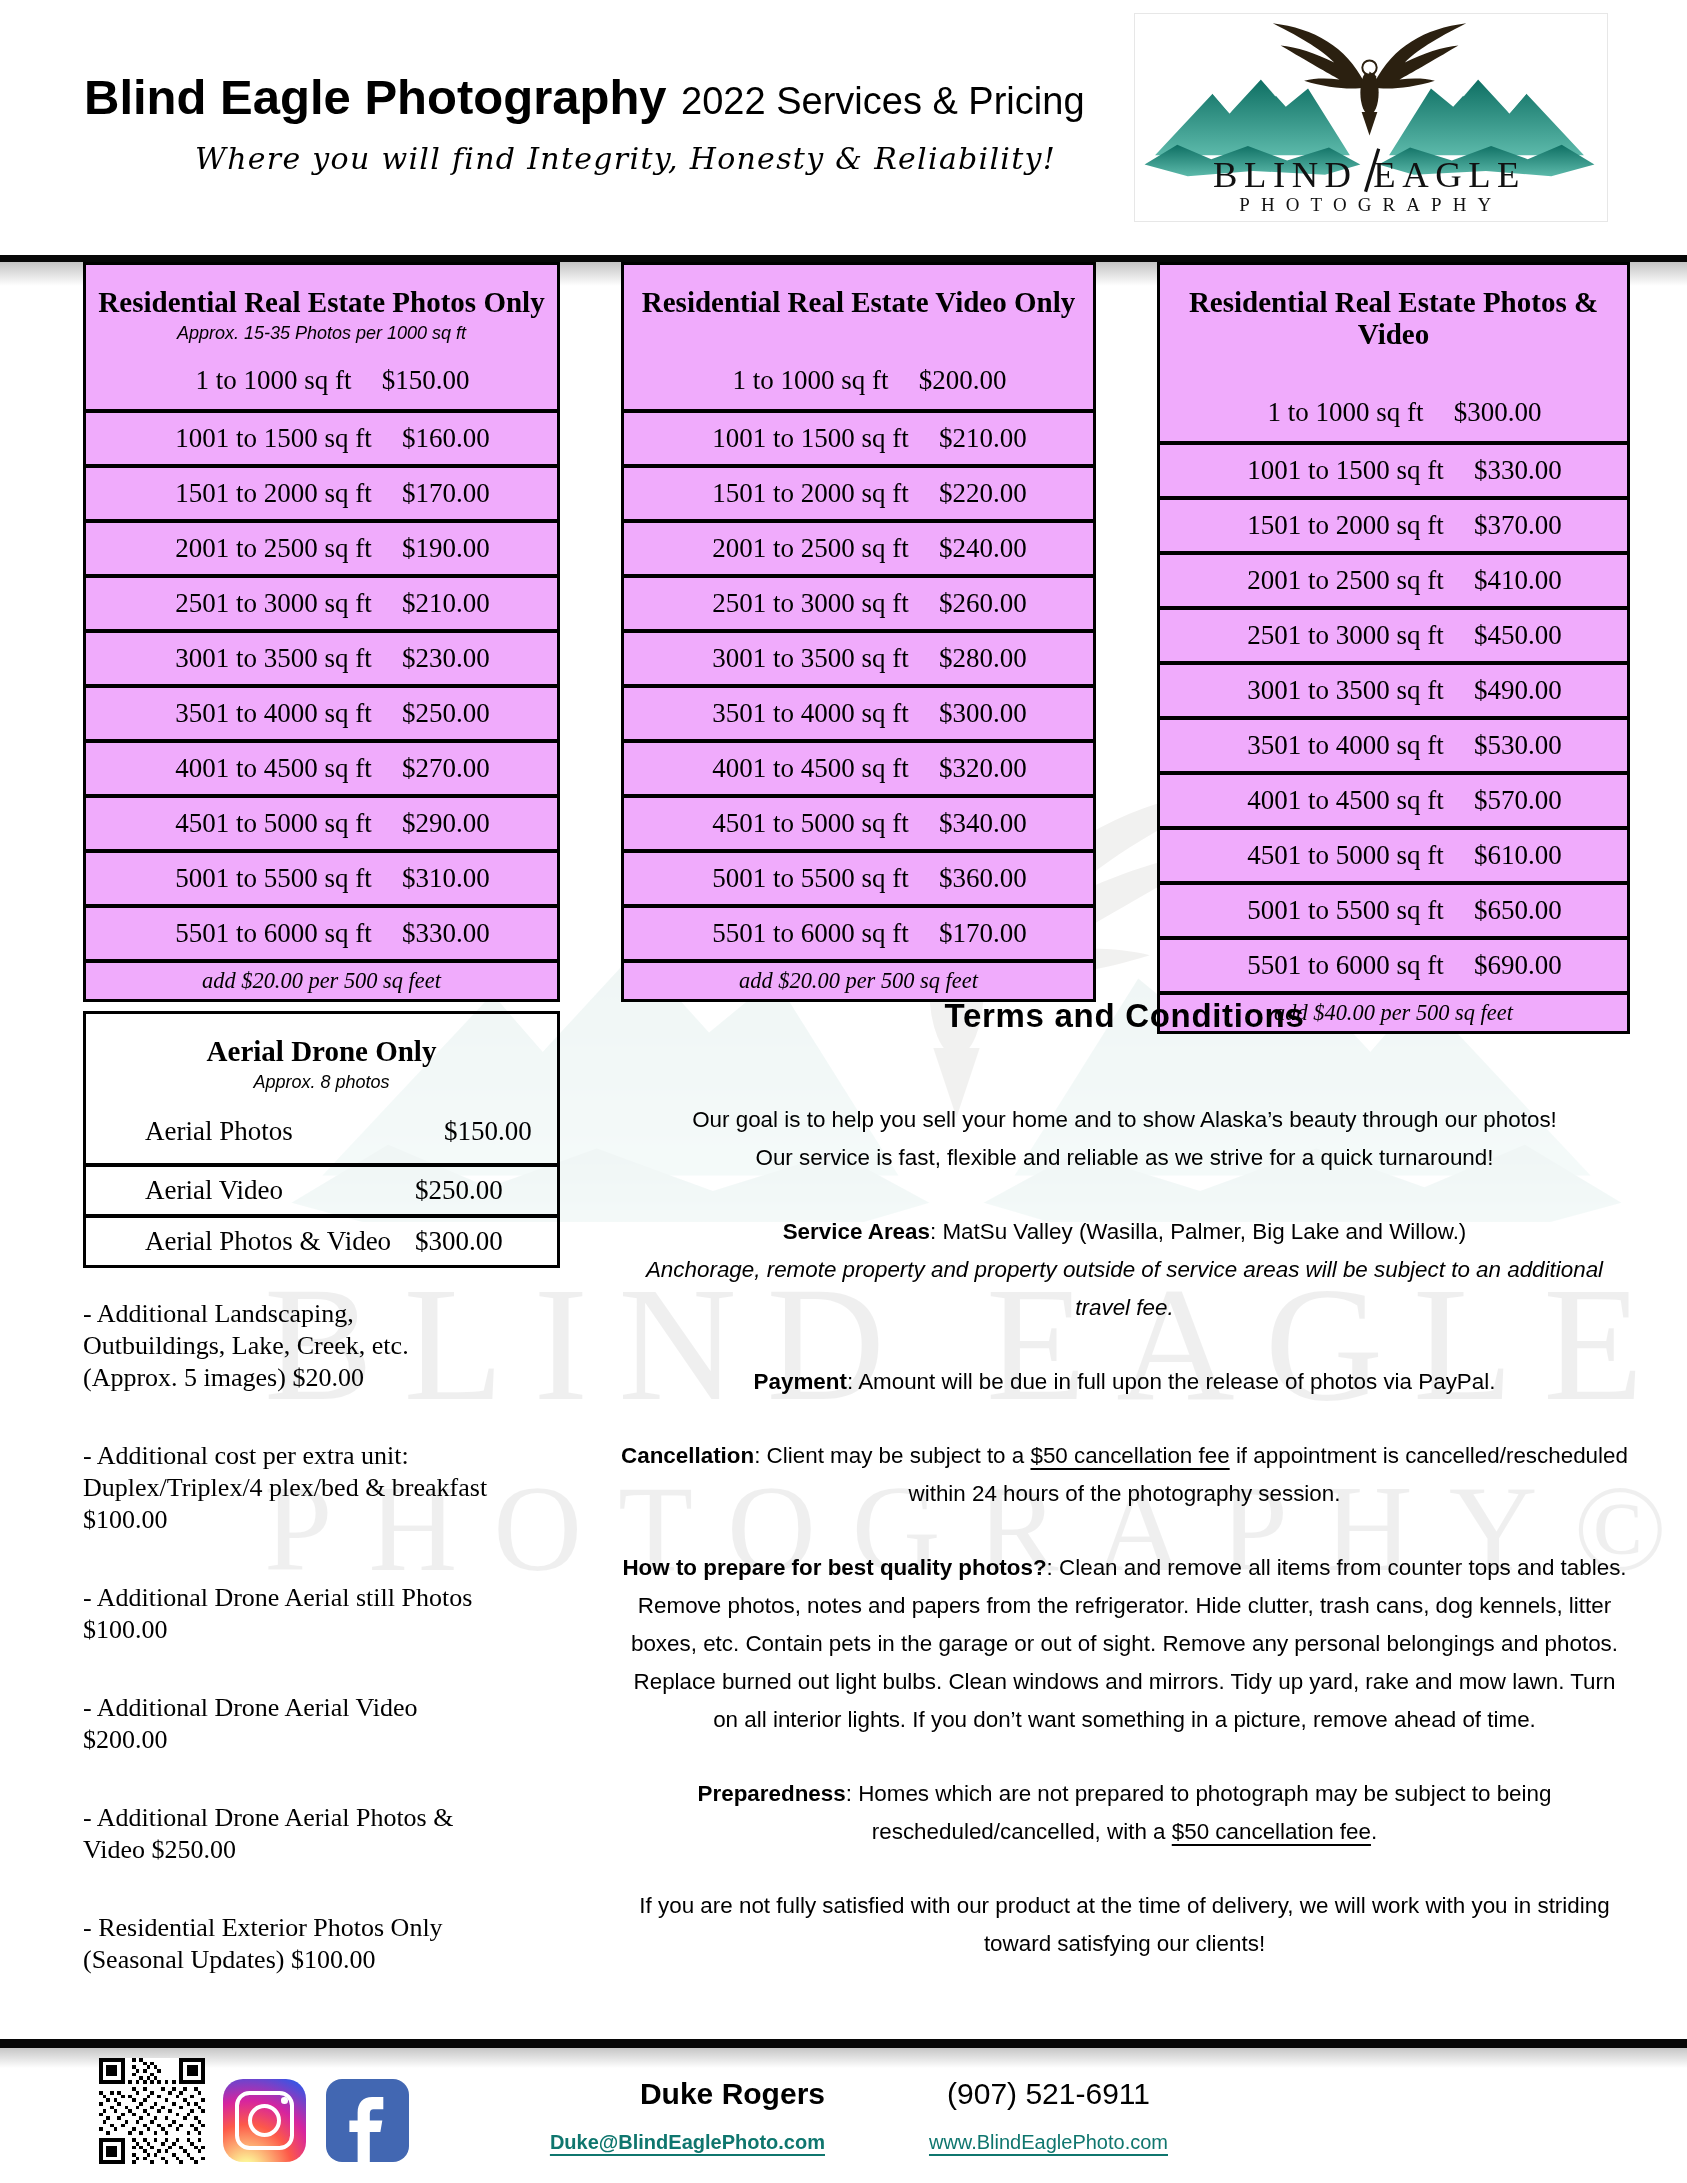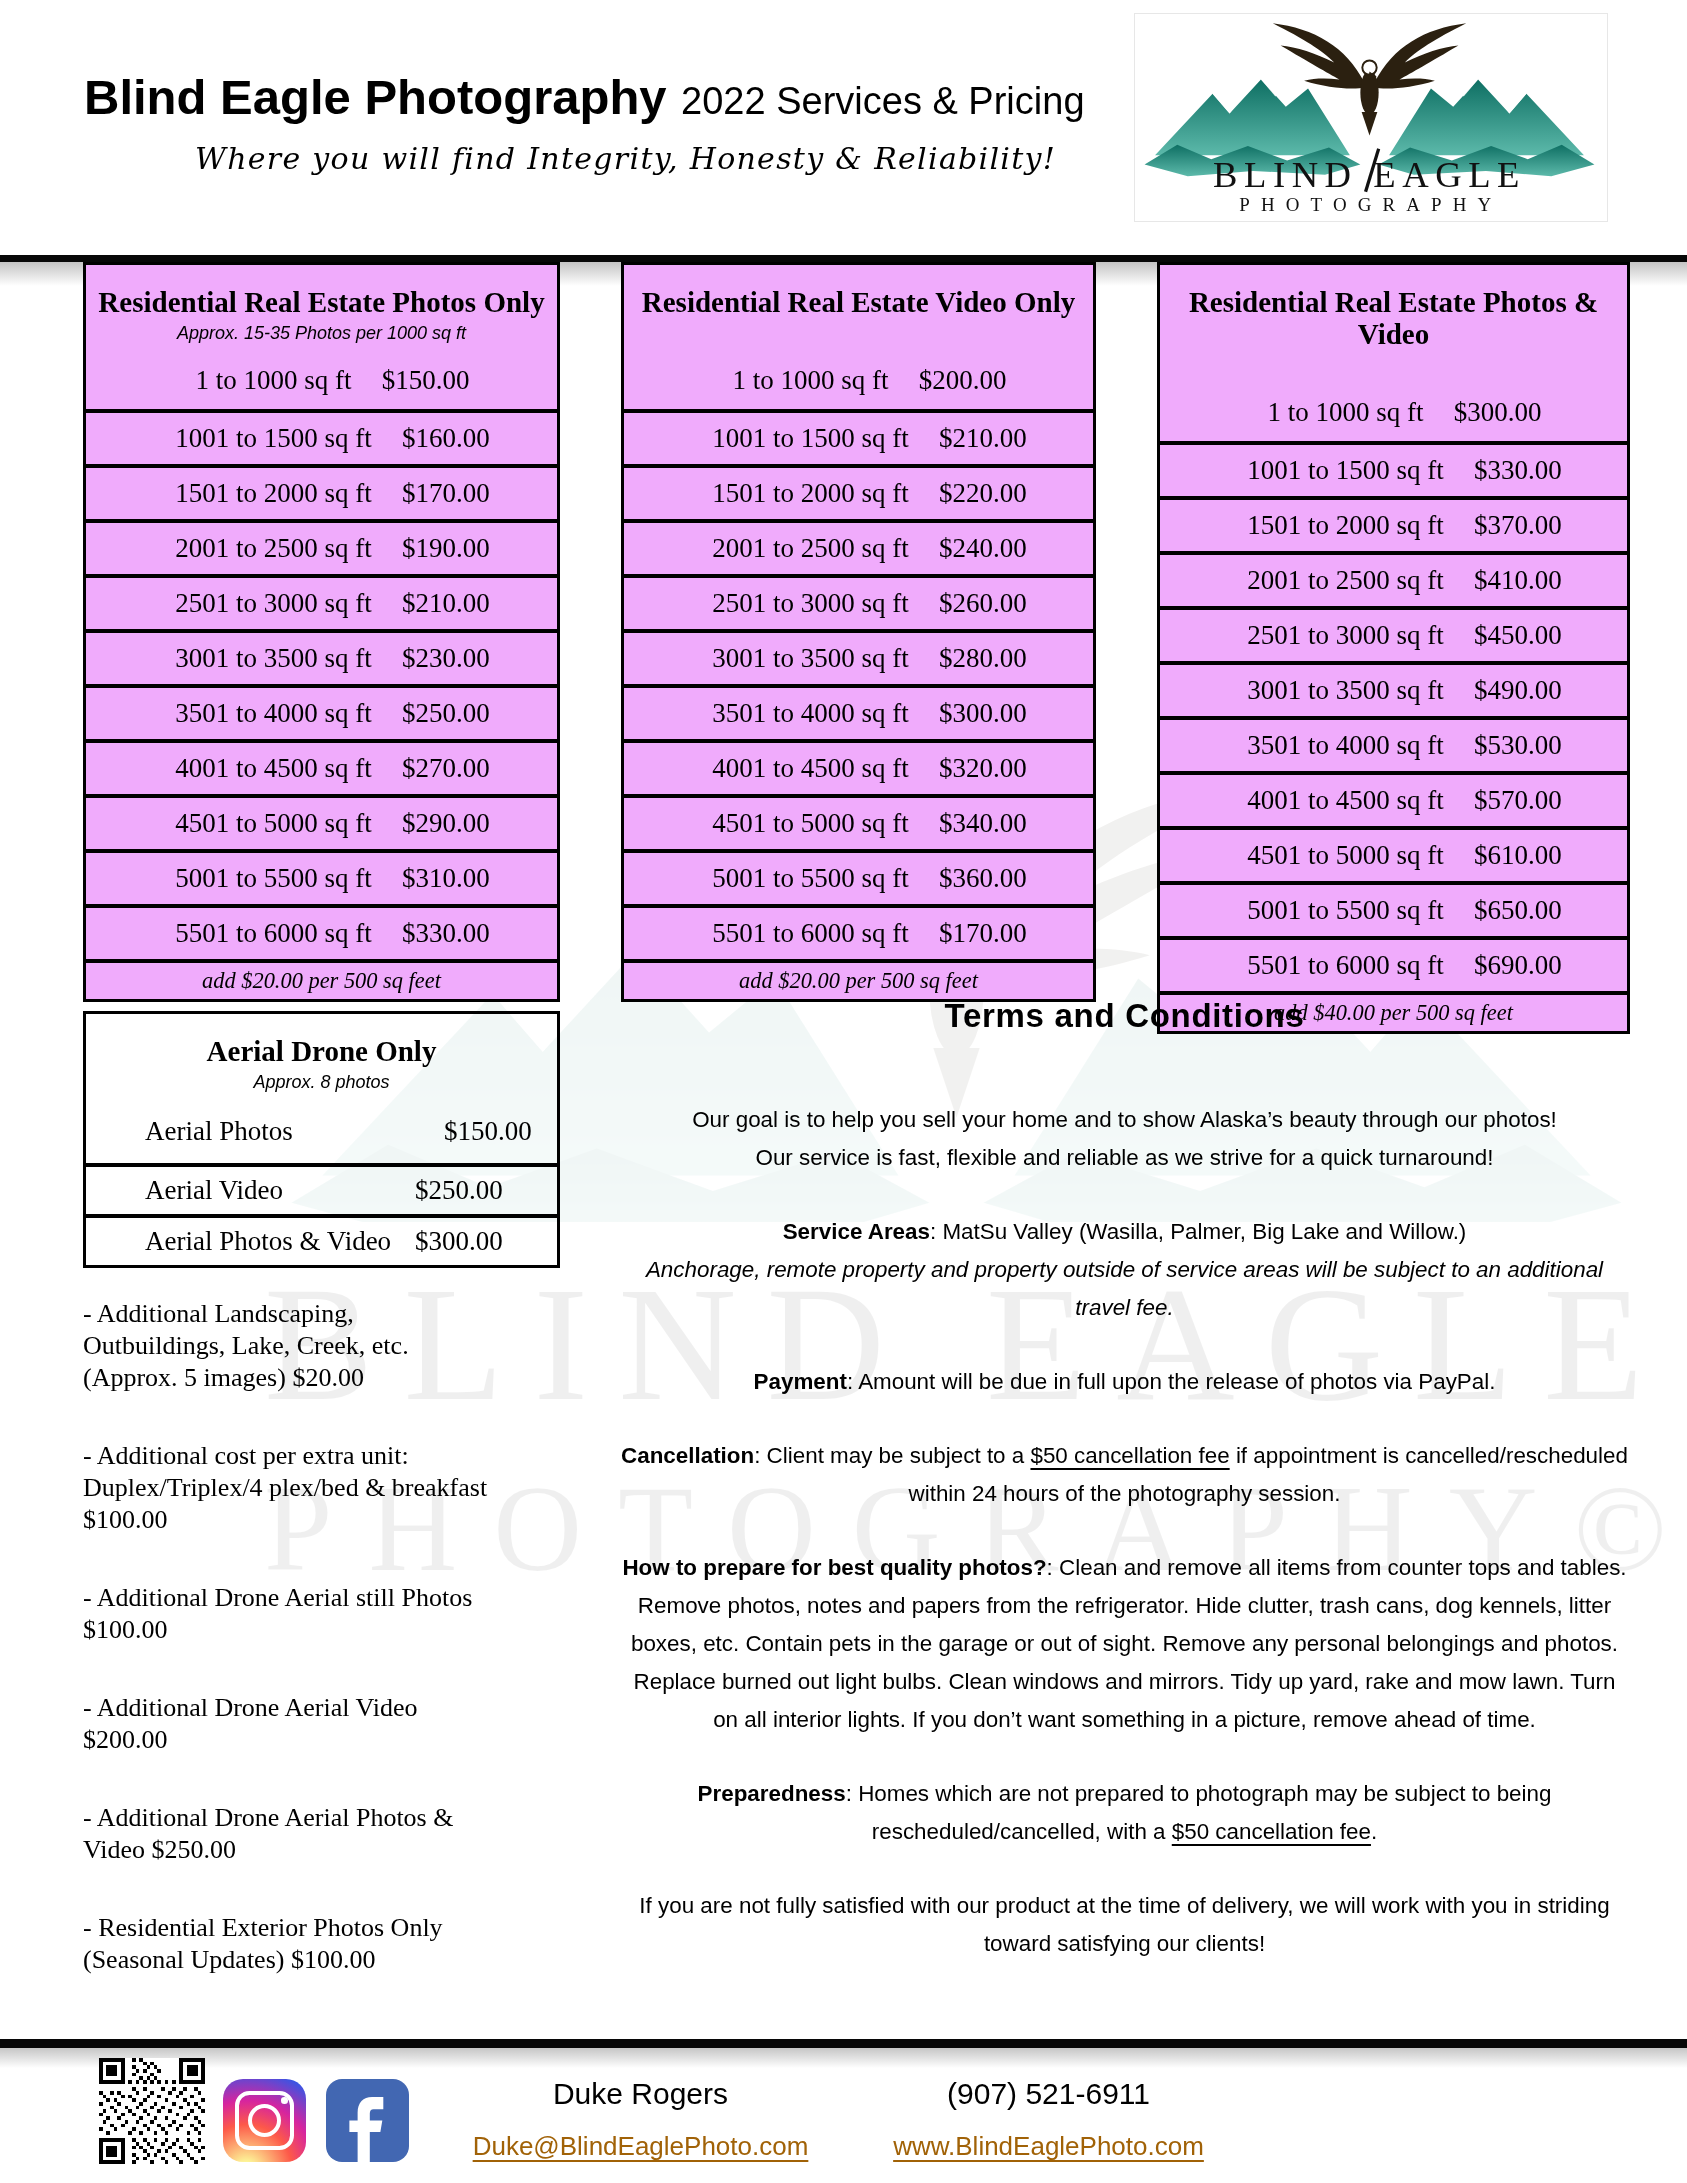--- a/index.html
+++ b/index.html
@@ -57,25 +57,25 @@
   
   .footer{position:absolute;left:0;top:2047px;width:1687px;height:136px;z-index:2;}
   .qr{position:absolute;left:99px;top:10.6px;width:106px;height:106px;}
   .ig{position:absolute;left:223px;top:32px;width:83px;height:83px;border-radius:20px;
       background:radial-gradient(circle at 28% 110%,#fdf497 0%,#fdf497 8%,#fd5949 42%,#d6249f 64%,#285AEB 96%);
       display:flex;align-items:center;justify-content:center;}
   .ig-glyph{width:51px;height:51px;border:4.6px solid #fff;border-radius:14.5px;position:relative;}
   .ig-glyph::before{content:'';position:absolute;inset:8.6px;border:4.6px solid #fff;border-radius:50%;}
   .ig-glyph::after{content:'';position:absolute;top:2px;right:2px;width:6.6px;height:6.6px;background:#fff;border-radius:50%;}
   .fb{position:absolute;left:326px;top:32px;width:83px;height:83px;border-radius:16px;background:#4267B2;}
-  .contact{position:absolute;left:456px;top:30px;width:369px;text-align:center;font-family:"Liberation Sans",sans-serif;}
+  .contact{position:absolute;left:456px;top:30px;width:369px;text-align:right;font-family:"Liberation Sans",sans-serif;font-weight:bold;}
   .contact-name{font-size:30px;margin-bottom:20px;}
   .phone-block{position:absolute;left:877px;top:30px;width:343px;text-align:center;font-family:"Liberation Sans",sans-serif;}
   .phone{font-size:30px;margin-bottom:20px;}
-  .link{color:#a16207;text-decoration:underline;text-underline-offset:4.6px;font-size:26px;font-family:"Liberation Sans",sans-serif;cursor:pointer;}
+  .link{color:#0f766e;text-decoration:underline;text-underline-offset:4.6px;font-size:20px;font-family:"Liberation Sans",sans-serif;cursor:pointer;}
   .paypal{position:absolute;left:1291px;top:25px;display:flex;align-items:center;gap:5.3px;}
   .pp-word{font-family:"Liberation Sans",sans-serif;font-weight:700;font-style:italic;font-size:57px;letter-spacing:-1.3px;white-space:nowrap;}
   .pp-pay{color:#003087;}
   .pp-pal{color:#009CDE;}
   .hidden-defs{position:absolute;width:0;height:0;overflow:hidden;}
 </style>
 </head>
 <body>
 
 <svg class="hidden-defs" aria-hidden="true">

